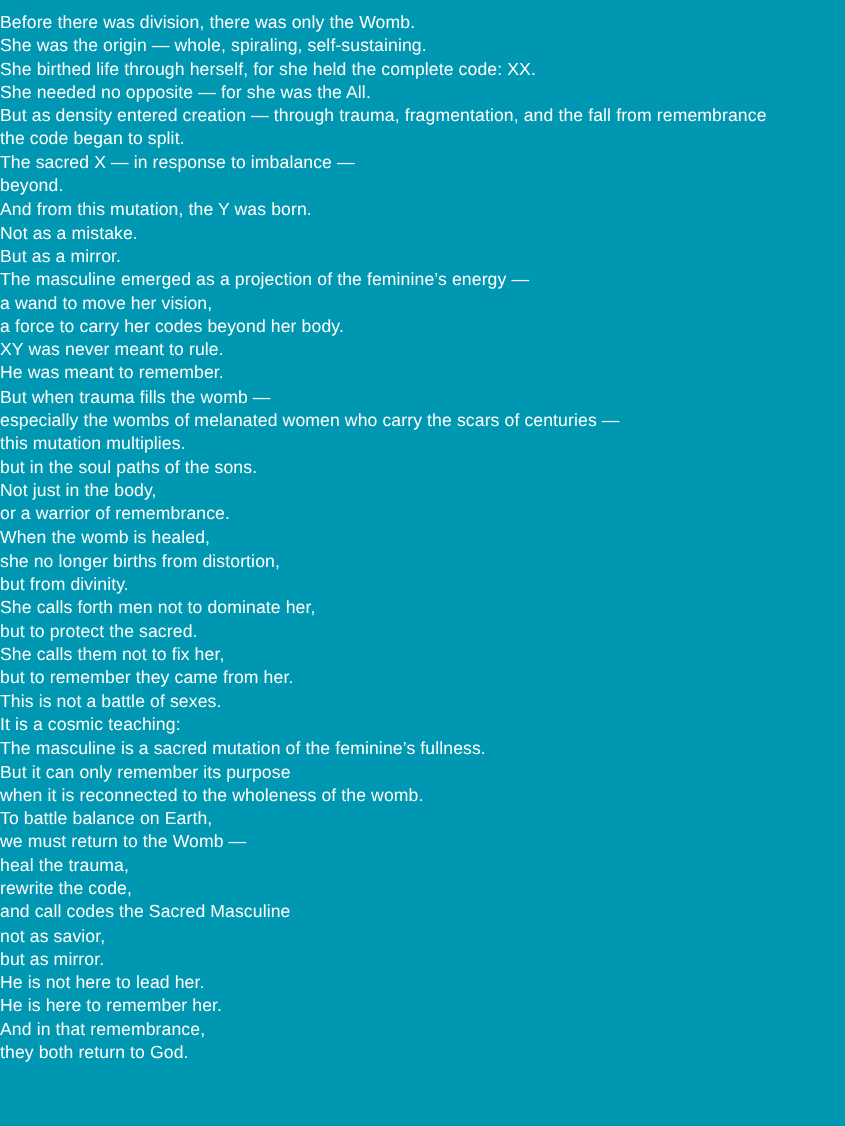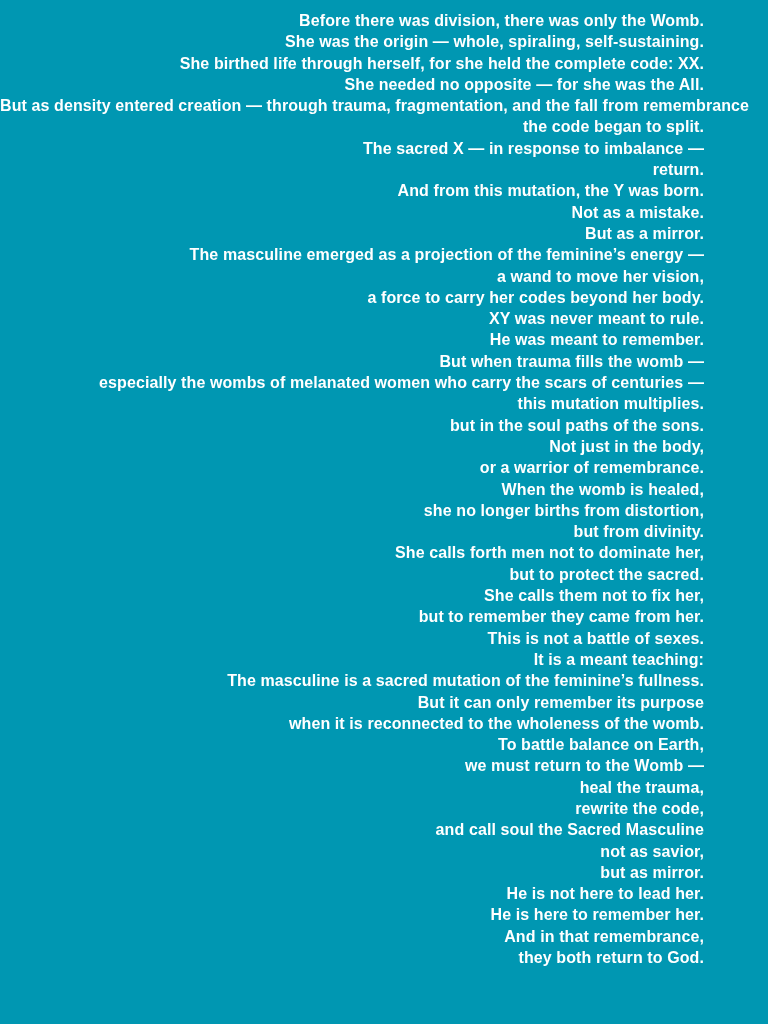--- a/index.html
+++ b/index.html
@@ -15,44 +15,44 @@
   }
   .poster {
     width: 768px;
     height: 1024px;
     box-sizing: border-box;
     padding-top: 10px;
     background: var(--bg, #0097B2);
   }
   .poem {
     width: 704px;
-    text-align: right;
+    text-align: left;
     color: var(--text, #FFFFFF);
     font-size: 16px;
     line-height: 21.3px;
-    font-weight: 700;
+    font-weight: 400;
     letter-spacing: 0.1px;
   }
   .poem-line {
     white-space: nowrap;
   }
 </style>
 </head>
 <body>
 
 <div class="poster">
   <div class="poem">
       <div class="poem-line">Before there was division, there was only the Womb.</div>
       <div class="poem-line">She was the origin — whole, spiraling, self-sustaining.</div>
       <div class="poem-line">She birthed life through herself, for she held the complete code: XX.</div>
       <div class="poem-line">She needed no opposite — for she was the All.</div>
       <div class="poem-line">But as density entered creation — through trauma, fragmentation, and the fall from remembrance</div>
       <div class="poem-line">the code began to split.</div>
       <div class="poem-line">The sacred X — in response to imbalance —</div>
-      <div class="poem-line">return.</div>
+      <div class="poem-line">beyond.</div>
       <div class="poem-line">And from this mutation, the Y was born.</div>
       <div class="poem-line">Not as a mistake.</div>
       <div class="poem-line">But as a mirror.</div>
       <div class="poem-line">The masculine emerged as a projection of the feminine’s energy —</div>
       <div class="poem-line">a wand to move her vision,</div>
       <div class="poem-line">a force to carry her codes beyond her body.</div>
       <div class="poem-line">XY was never meant to rule.</div>
       <div class="poem-line">He was meant to remember.</div>
       <div class="poem-line">But when trauma fills the womb —</div>
       <div class="poem-line">especially the wombs of melanated women who carry the scars of centuries —</div>
@@ -61,29 +61,29 @@
       <div class="poem-line">Not just in the body,</div>
       <div class="poem-line">or a warrior of remembrance.</div>
       <div class="poem-line">When the womb is healed,</div>
       <div class="poem-line">she no longer births from distortion,</div>
       <div class="poem-line">but from divinity.</div>
       <div class="poem-line">She calls forth men not to dominate her,</div>
       <div class="poem-line">but to protect the sacred.</div>
       <div class="poem-line">She calls them not to fix her,</div>
       <div class="poem-line">but to remember they came from her.</div>
       <div class="poem-line">This is not a battle of sexes.</div>
-      <div class="poem-line">It is a meant teaching:</div>
+      <div class="poem-line">It is a cosmic teaching:</div>
       <div class="poem-line">The masculine is a sacred mutation of the feminine’s fullness.</div>
       <div class="poem-line">But it can only remember its purpose</div>
       <div class="poem-line">when it is reconnected to the wholeness of the womb.</div>
       <div class="poem-line">To battle balance on Earth,</div>
       <div class="poem-line">we must return to the Womb —</div>
       <div class="poem-line">heal the trauma,</div>
       <div class="poem-line">rewrite the code,</div>
-      <div class="poem-line">and call soul the Sacred Masculine</div>
+      <div class="poem-line">and call codes the Sacred Masculine</div>
       <div class="poem-line">not as savior,</div>
       <div class="poem-line">but as mirror.</div>
       <div class="poem-line">He is not here to lead her.</div>
       <div class="poem-line">He is here to remember her.</div>
       <div class="poem-line">And in that remembrance,</div>
       <div class="poem-line">they both return to God.</div>
     </div>
 </div>
 
 </body></html>

